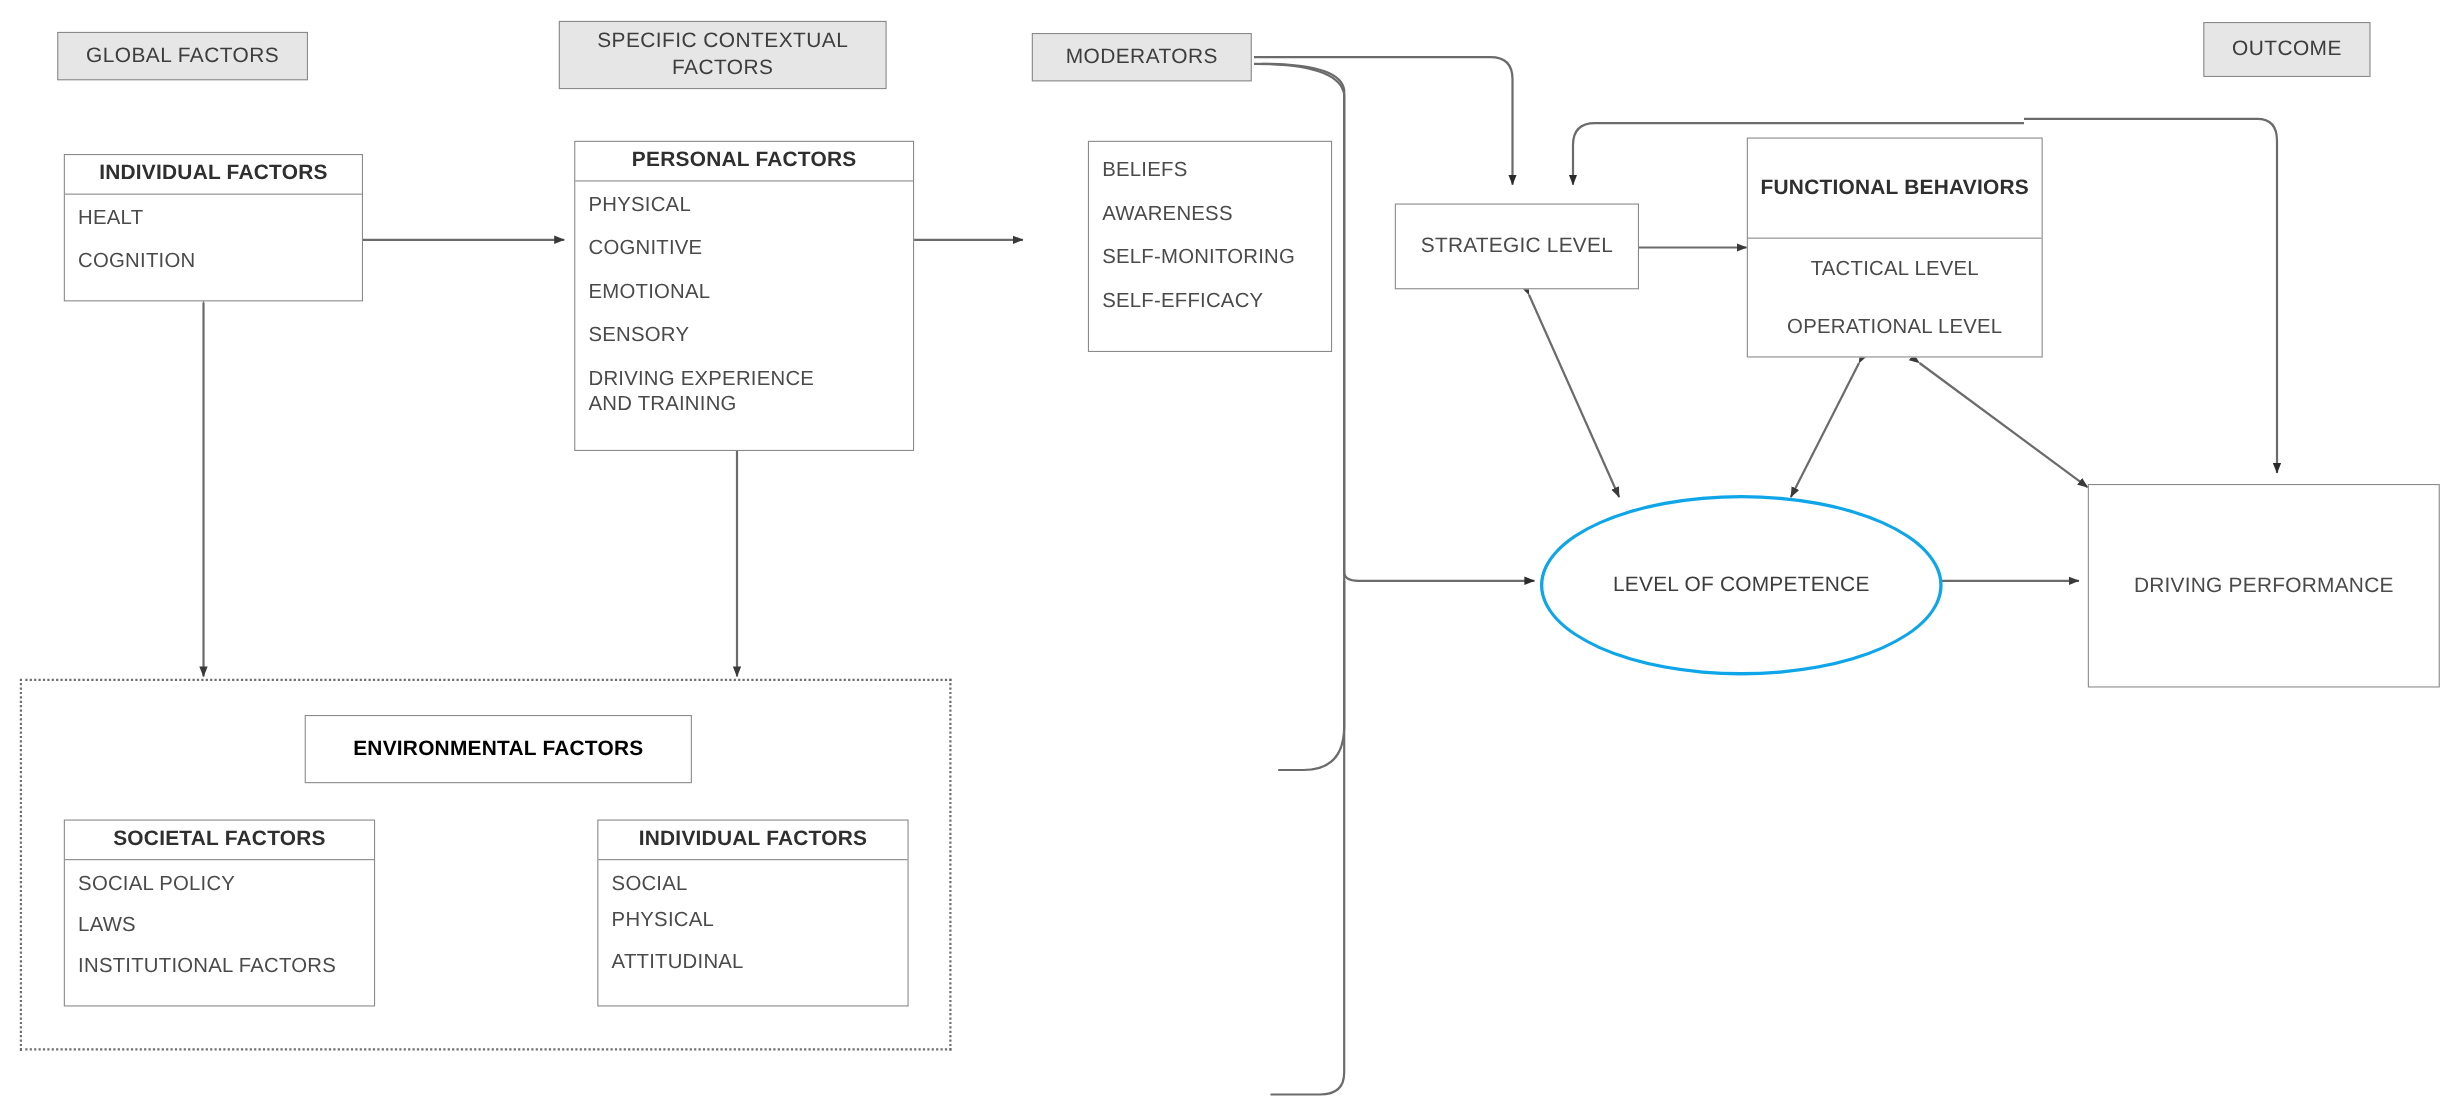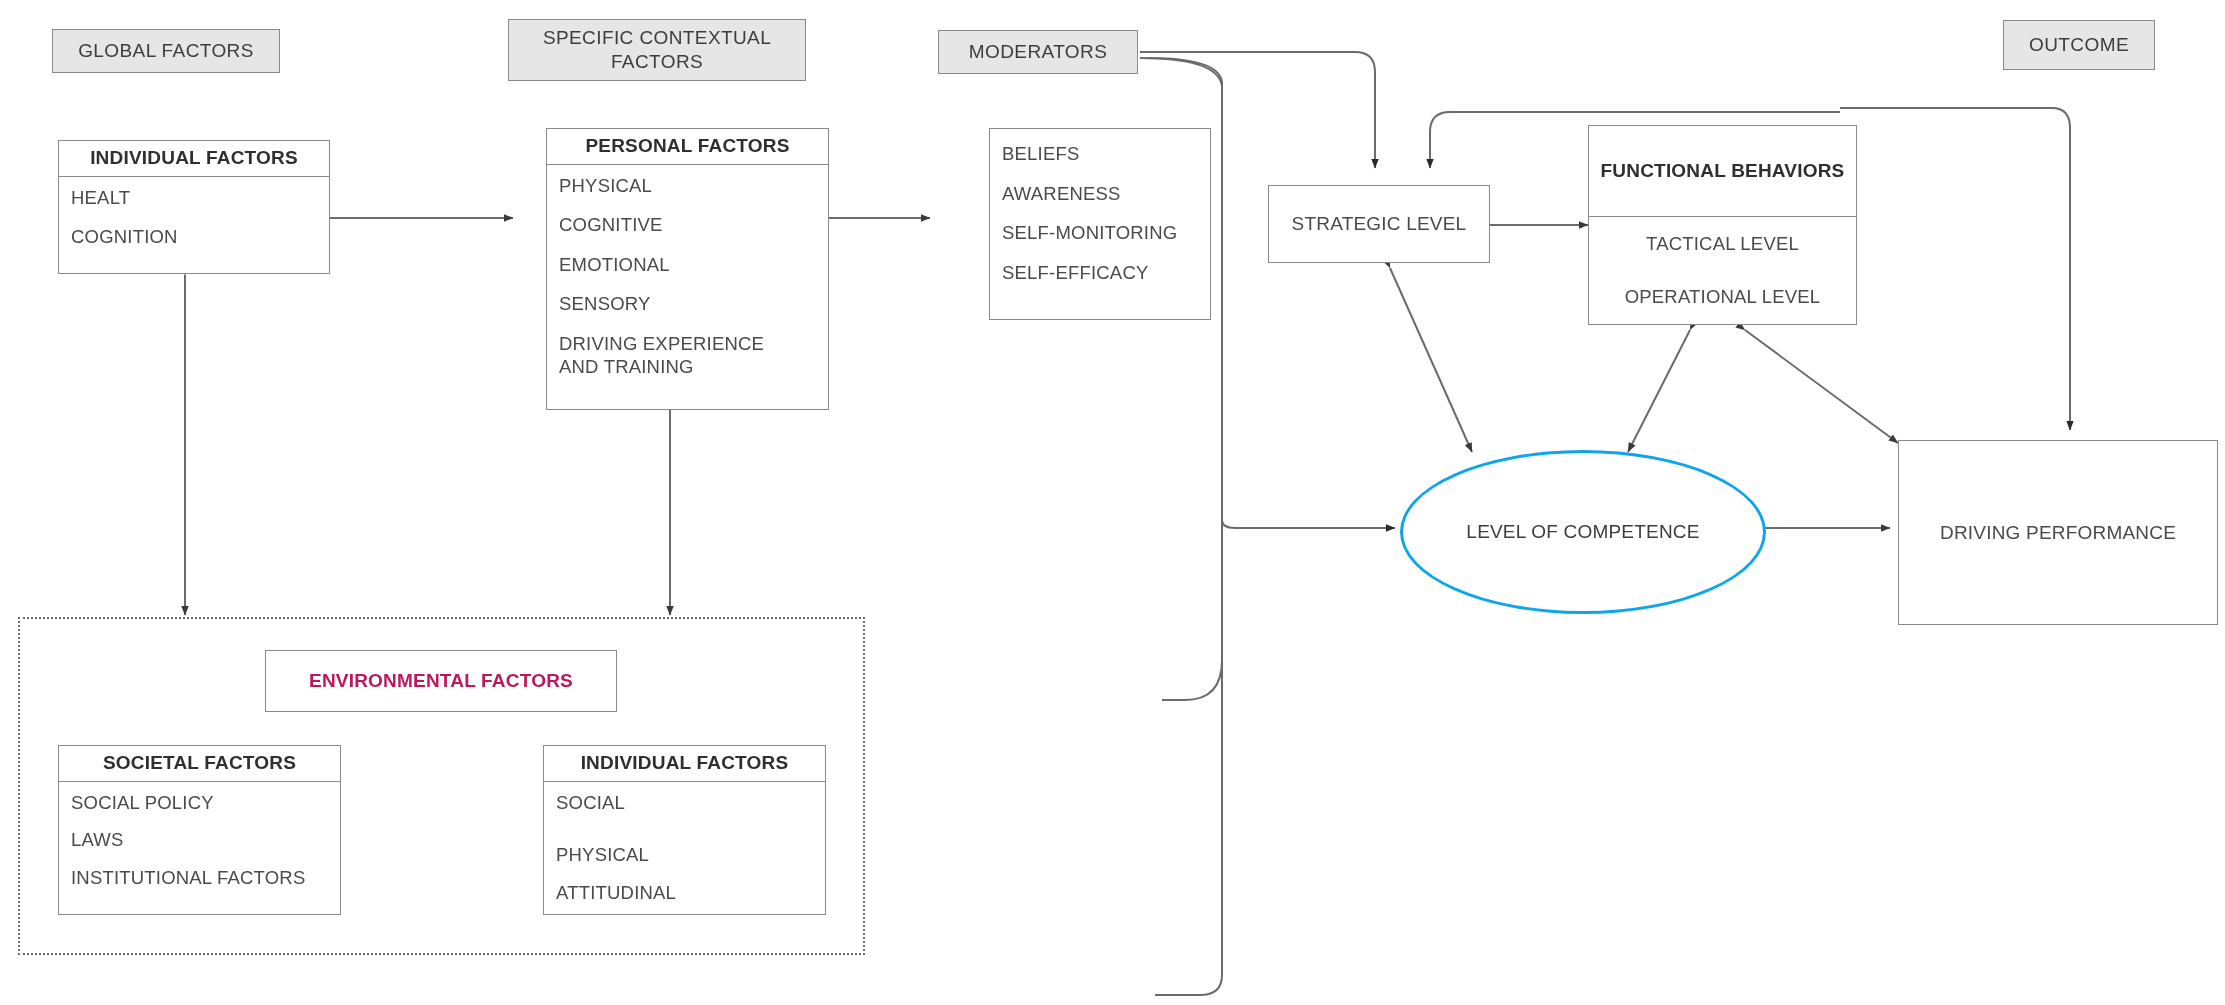--- a/index.html
+++ b/index.html
@@ -21,21 +21,21 @@
     display:flex;align-items:center;justify-content:center;text-align:center;
     font-weight:bold;font-size:19px;color:#2f2f2f;letter-spacing:.2px;line-height:1.2;
     padding:6px 4px;
   }
   .card-body{flex:1;display:flex;flex-direction:column;padding:10px 12px 8px 12px;}
   .item{font-size:18.5px;color:#4a4a4a;line-height:1.22;margin-bottom:17px;letter-spacing:.2px;}
   .item:last-child{margin-bottom:0;}
 
   .plainbox{border:1.5px solid #8a8a8a;display:flex;align-items:center;justify-content:center;
     text-align:center;font-size:19px;color:#4a4a4a;letter-spacing:.2px;line-height:1.25;}
-  .plainbox.bold{font-weight:bold;color:#be185d;}
+  .plainbox.bold{font-weight:bold;color:#000000;margin-left:12px;}
 
   .dashed-region{position:absolute;border:2px dotted #6f6f6f;box-sizing:border-box;background:transparent;}
 
   .ellipse{
     position:absolute;border:3px solid #0ea5e9;border-radius:50%;
     display:flex;align-items:center;justify-content:center;text-align:center;
     font-size:19px;color:#3d3d3d;line-height:1.3;background:#fff;letter-spacing:.2px;
   }
 
   .sub-row{display:flex;flex-direction:column;align-items:center;justify-content:center;
@@ -103,21 +103,21 @@
   <div class="node banner" style="left:2003px;top:20px;width:152px;height:50px;">OUTCOME</div>
 
   <div class="node card" style="left:58px;top:140px;width:272px;height:134px;">
     <div class="card-title">INDIVIDUAL FACTORS</div>
     <div class="card-body">
       <div class="item">HEALT</div>
       <div class="item">COGNITION</div>
     </div>
   </div>
 
-  <div class="node card" style="left:522px;top:128px;width:283px;height:282px;margin-left:24px;">
+  <div class="node card" style="left:522px;top:128px;width:309px;height:282px;">
     <div class="card-title">PERSONAL FACTORS</div>
     <div class="card-body">
       <div class="item">PHYSICAL</div>
       <div class="item">COGNITIVE</div>
       <div class="item">EMOTIONAL</div>
       <div class="item">SENSORY</div>
       <div class="item" style="max-width:215px;">DRIVING EXPERIENCE AND TRAINING</div>
     </div>
   </div>
 
@@ -155,19 +155,19 @@
     <div class="card-body">
       <div class="item" style="margin-bottom:15px;">SOCIAL POLICY</div>
       <div class="item" style="margin-bottom:15px;">LAWS</div>
       <div class="item">INSTITUTIONAL FACTORS</div>
     </div>
   </div>
 
   <div class="node card" style="left:543px;top:745px;width:283px;height:170px;">
     <div class="card-title">INDIVIDUAL FACTORS</div>
     <div class="card-body">
-      <div class="item" style="margin-bottom:30px;">SOCIAL</div>
+      <div class="item" style="margin-bottom:11px;">SOCIAL</div>
       <div class="item" style="margin-bottom:15px;">PHYSICAL</div>
       <div class="item">ATTITUDINAL</div>
     </div>
   </div>
 
 </div>
 
 </body></html>

